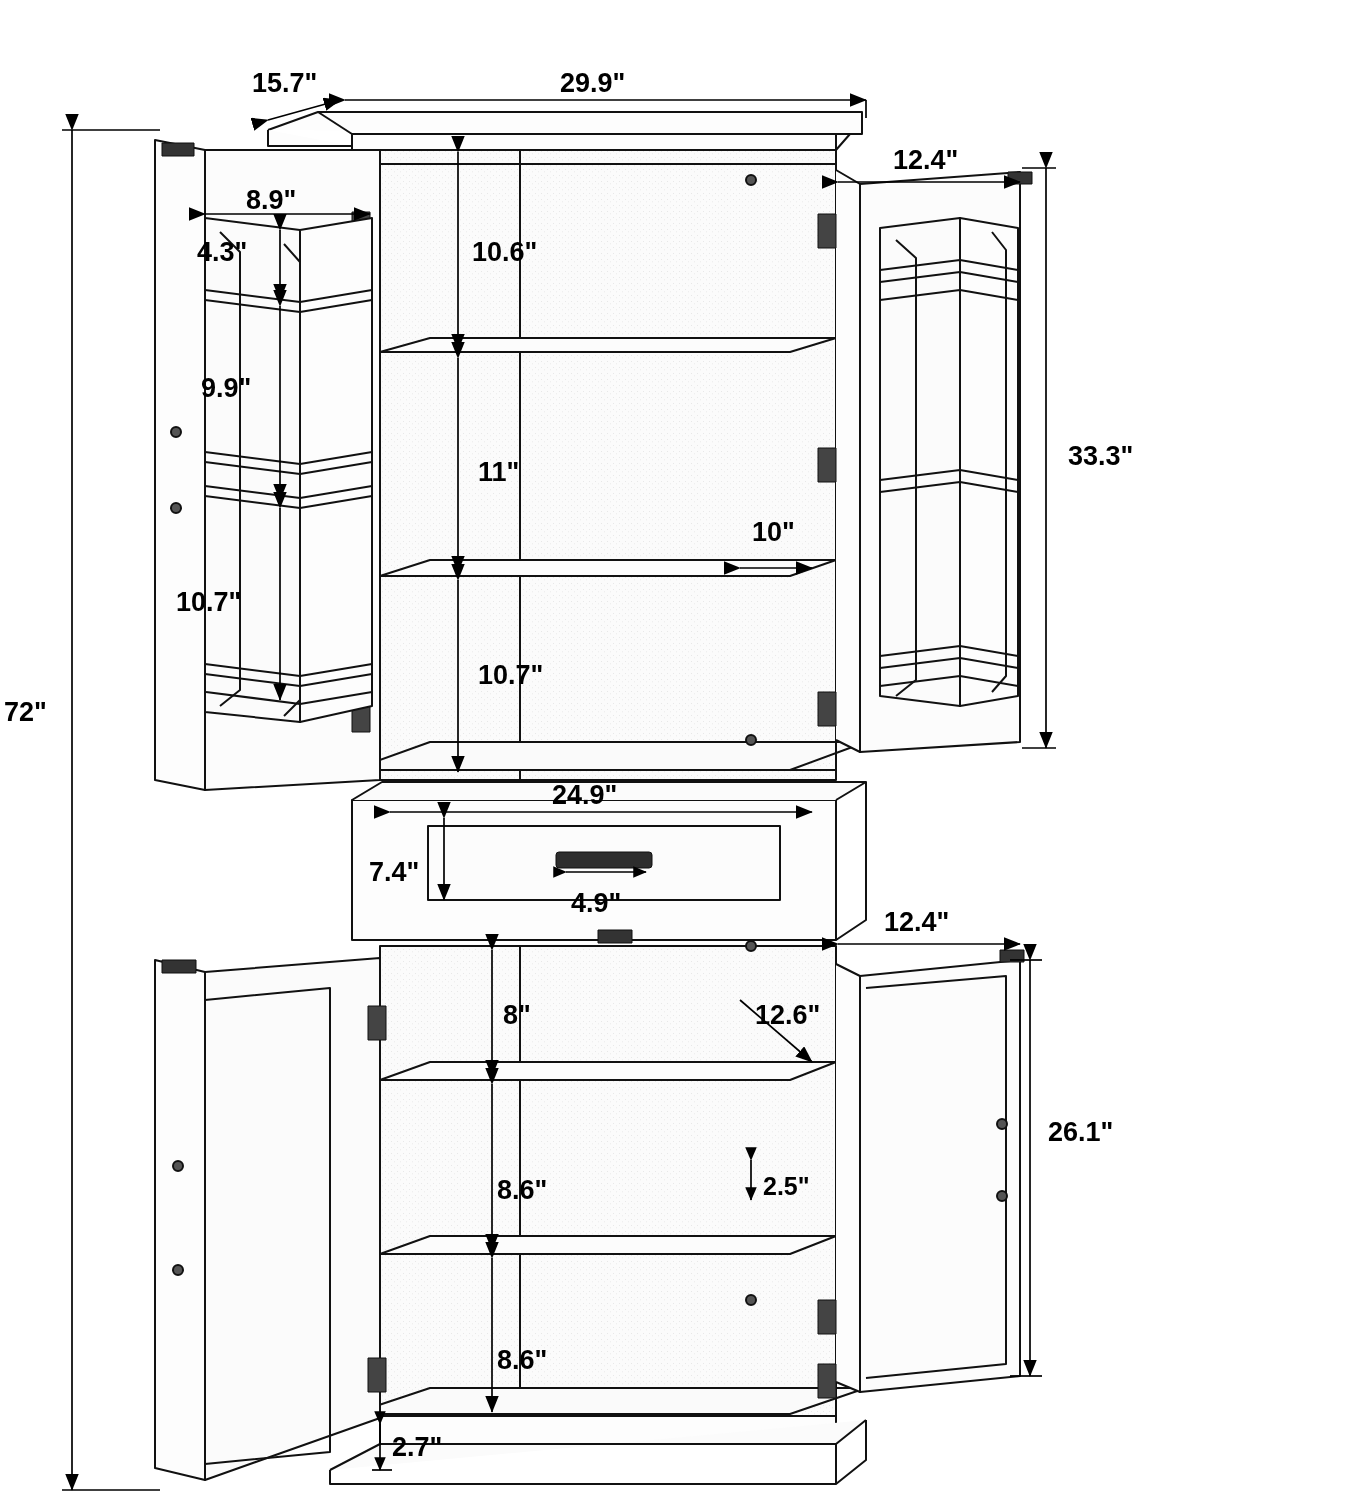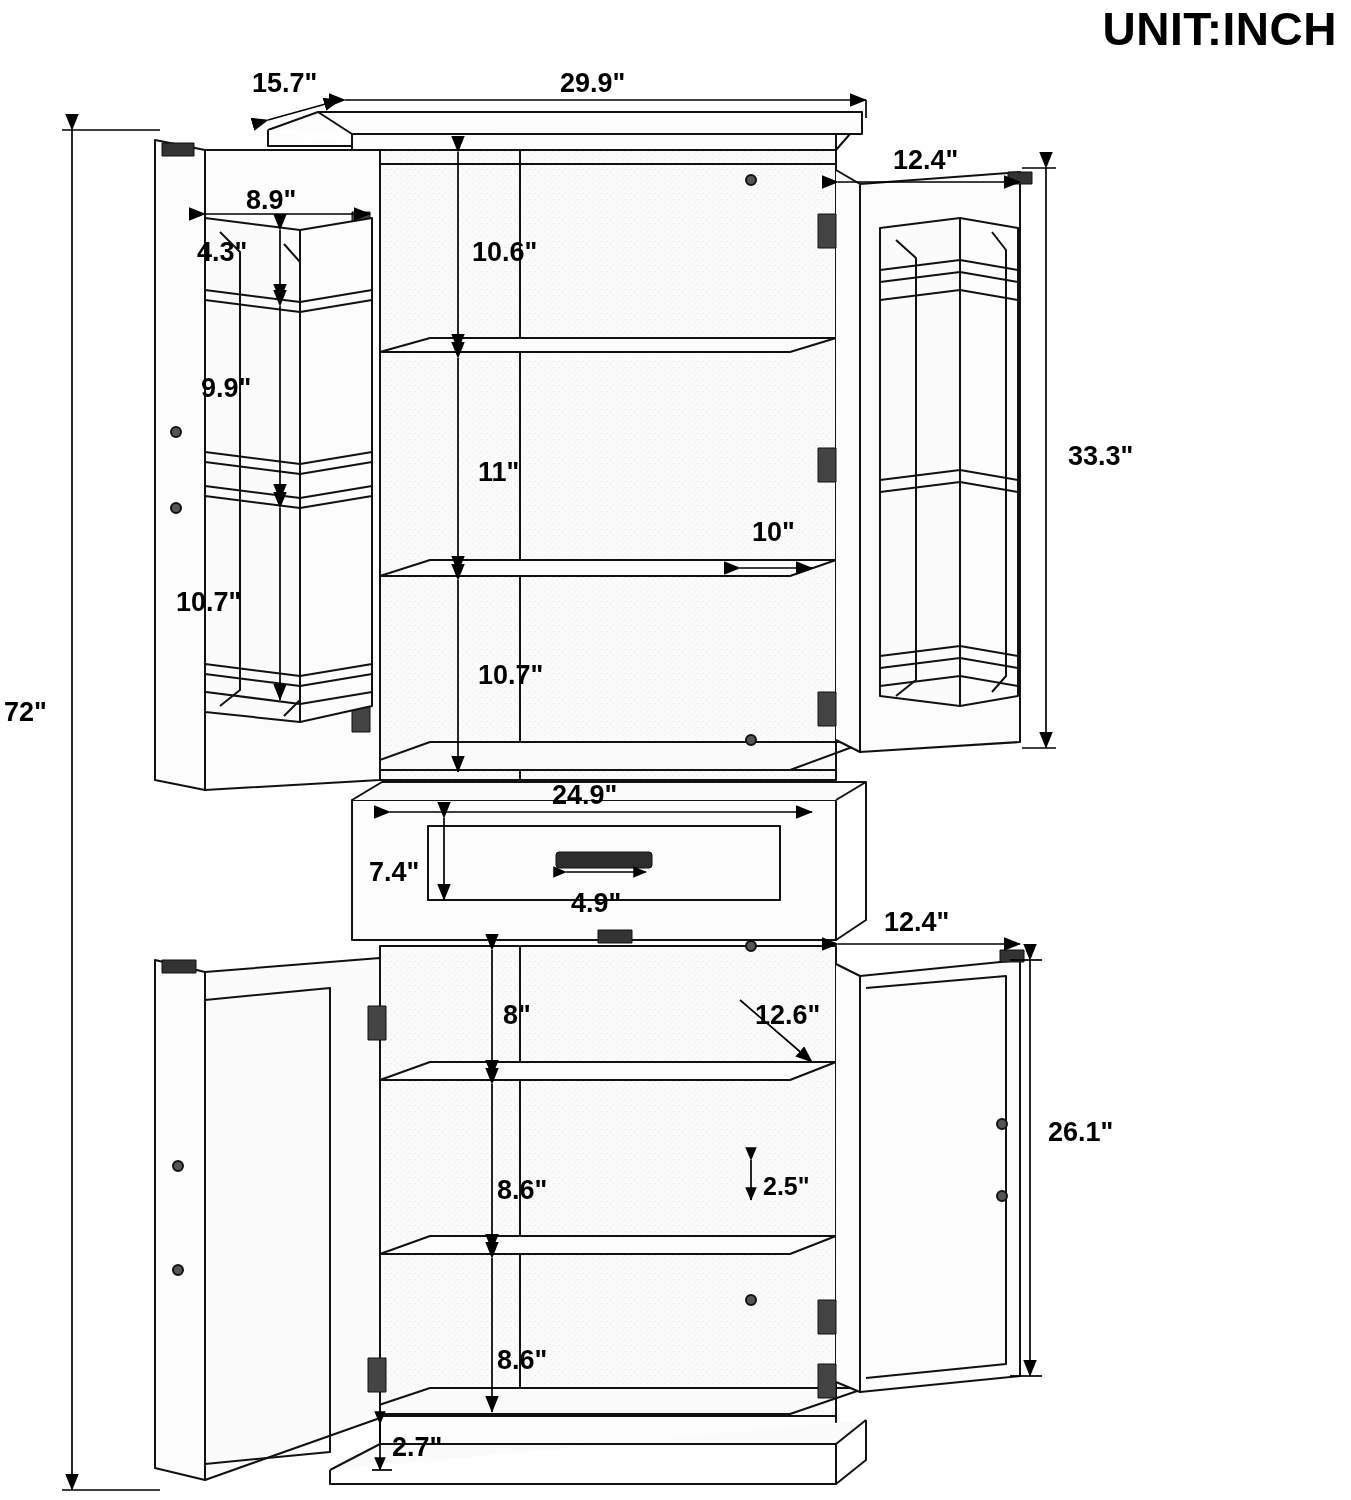--- a/index.html
+++ b/index.html
@@ -11,21 +11,20 @@
        letter-spacing:0.5px;font-family:"Liberation Sans", sans-serif;}
   .dim{position:absolute;font-size:27px;font-weight:700;white-space:nowrap;
        font-family:"Liberation Sans", sans-serif;}
   .dim.sm{font-size:25px;}
 </style>
 </head>
 <body>
 
 <div id="stage">
 
-  <div class="unit-title" id="unitTitle">UNIT:INCH</div>
 
   <svg id="drawing" viewBox="0 0 1351 1500">
     <defs>
       <marker id="ar" markerWidth="11" markerHeight="11" refX="9.5" refY="4" orient="auto">
         <path d="M0,0 L10,4 L0,8 z" fill="#000"></path>
       </marker>
       <marker id="arS" markerWidth="9" markerHeight="9" refX="7.5" refY="3.4" orient="auto">
         <path d="M0,0 L8,3.4 L0,6.8 z" fill="#000"></path>
       </marker>
       <pattern id="tex" width="6" height="6" patternUnits="userSpaceOnUse">

